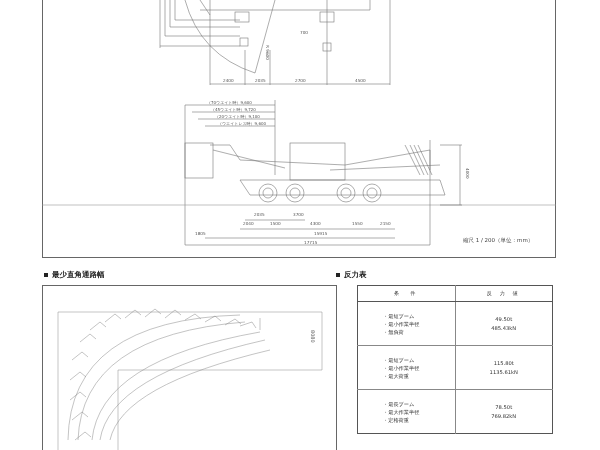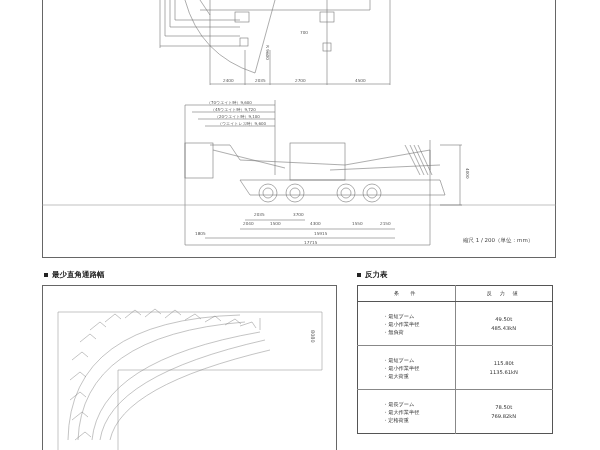--- a/index.html
+++ b/index.html
@@ -153,21 +153,21 @@
 <span class="dim" style="left:465px;top:168px;writing-mode:vertical-rl;">4000</span>
 
 <span class="scale-note">縮尺 1 / 200（単位：mm）</span>
 
 <div class="sec-title" style="left:44px;top:270px;">
   <span class="bullet"></span><span>最少直角通路幅</span>
 </div>
 <div class="frame-bl"></div>
 <span class="turn-dim">8080</span>
 
-<div class="sec-title" style="left:357px;top:270px;">
+<div class="sec-title" style="left:336px;top:270px;">
   <span class="bullet"></span><span>反力表</span>
 </div>
 <table class="react">
   <thead>
     <tr>
       <th style="width:50%;">条　件</th>
       <th>反 力 値</th>
     </tr>
   </thead>
   <tbody>

